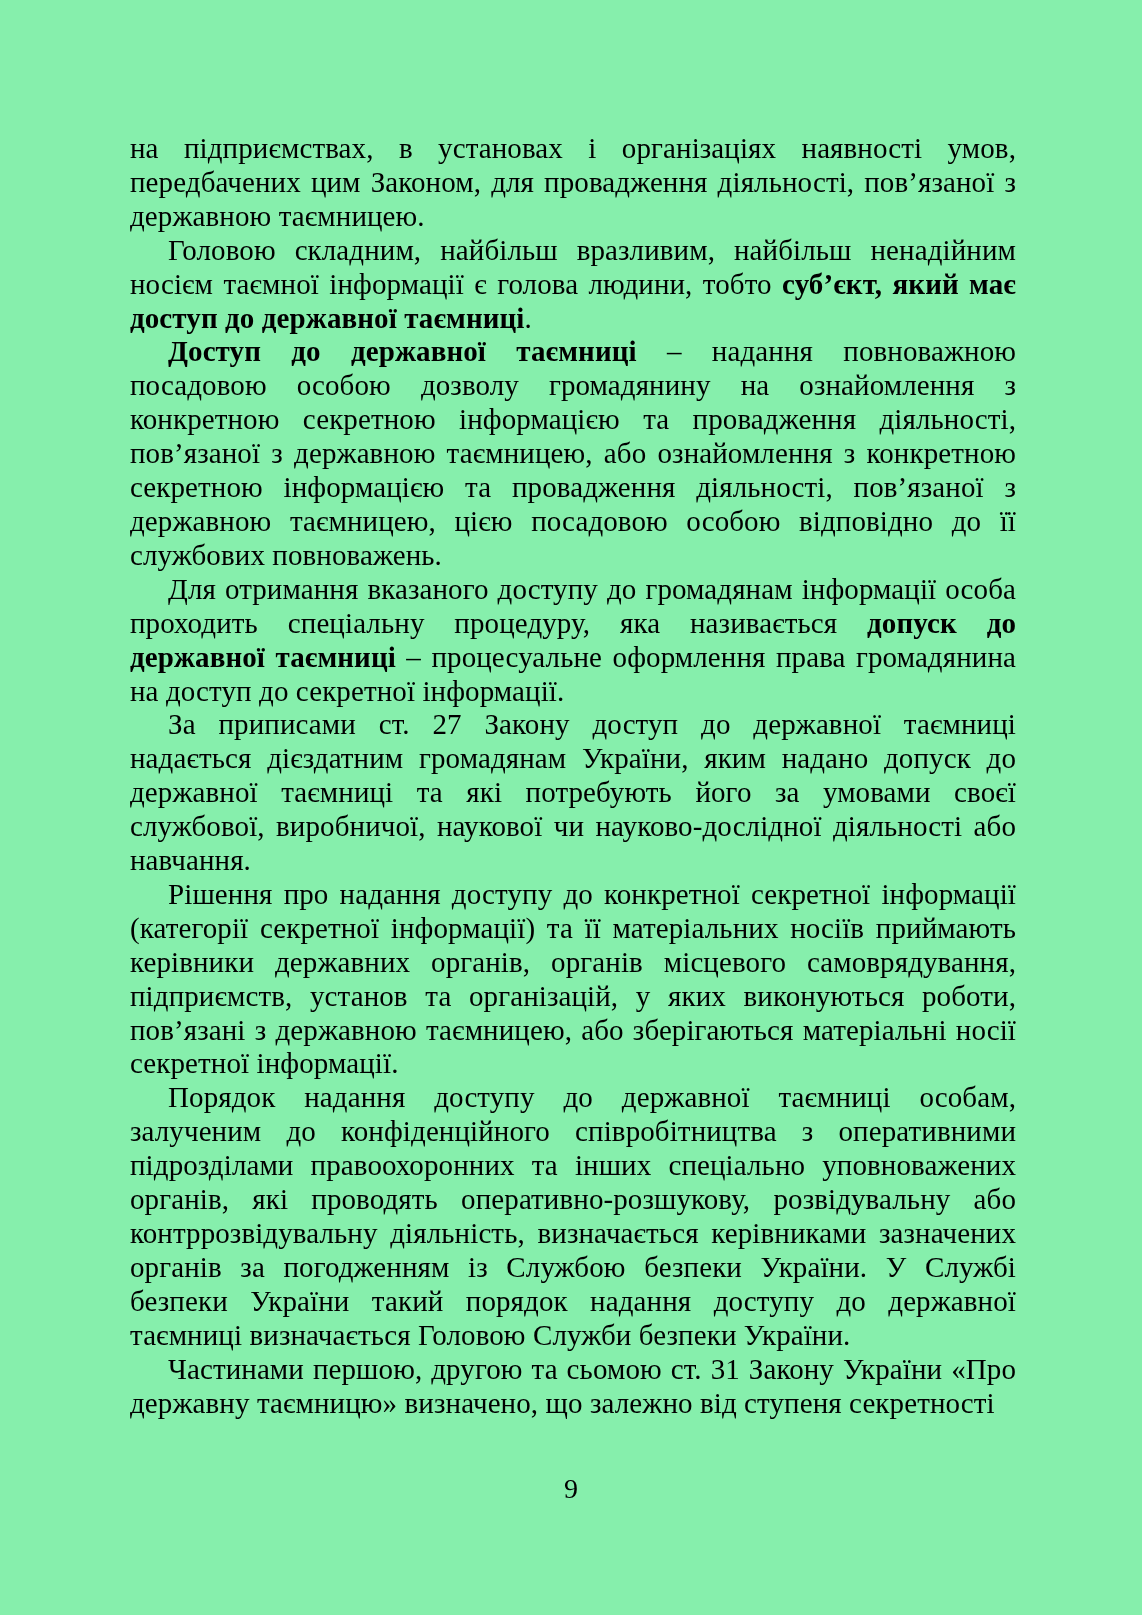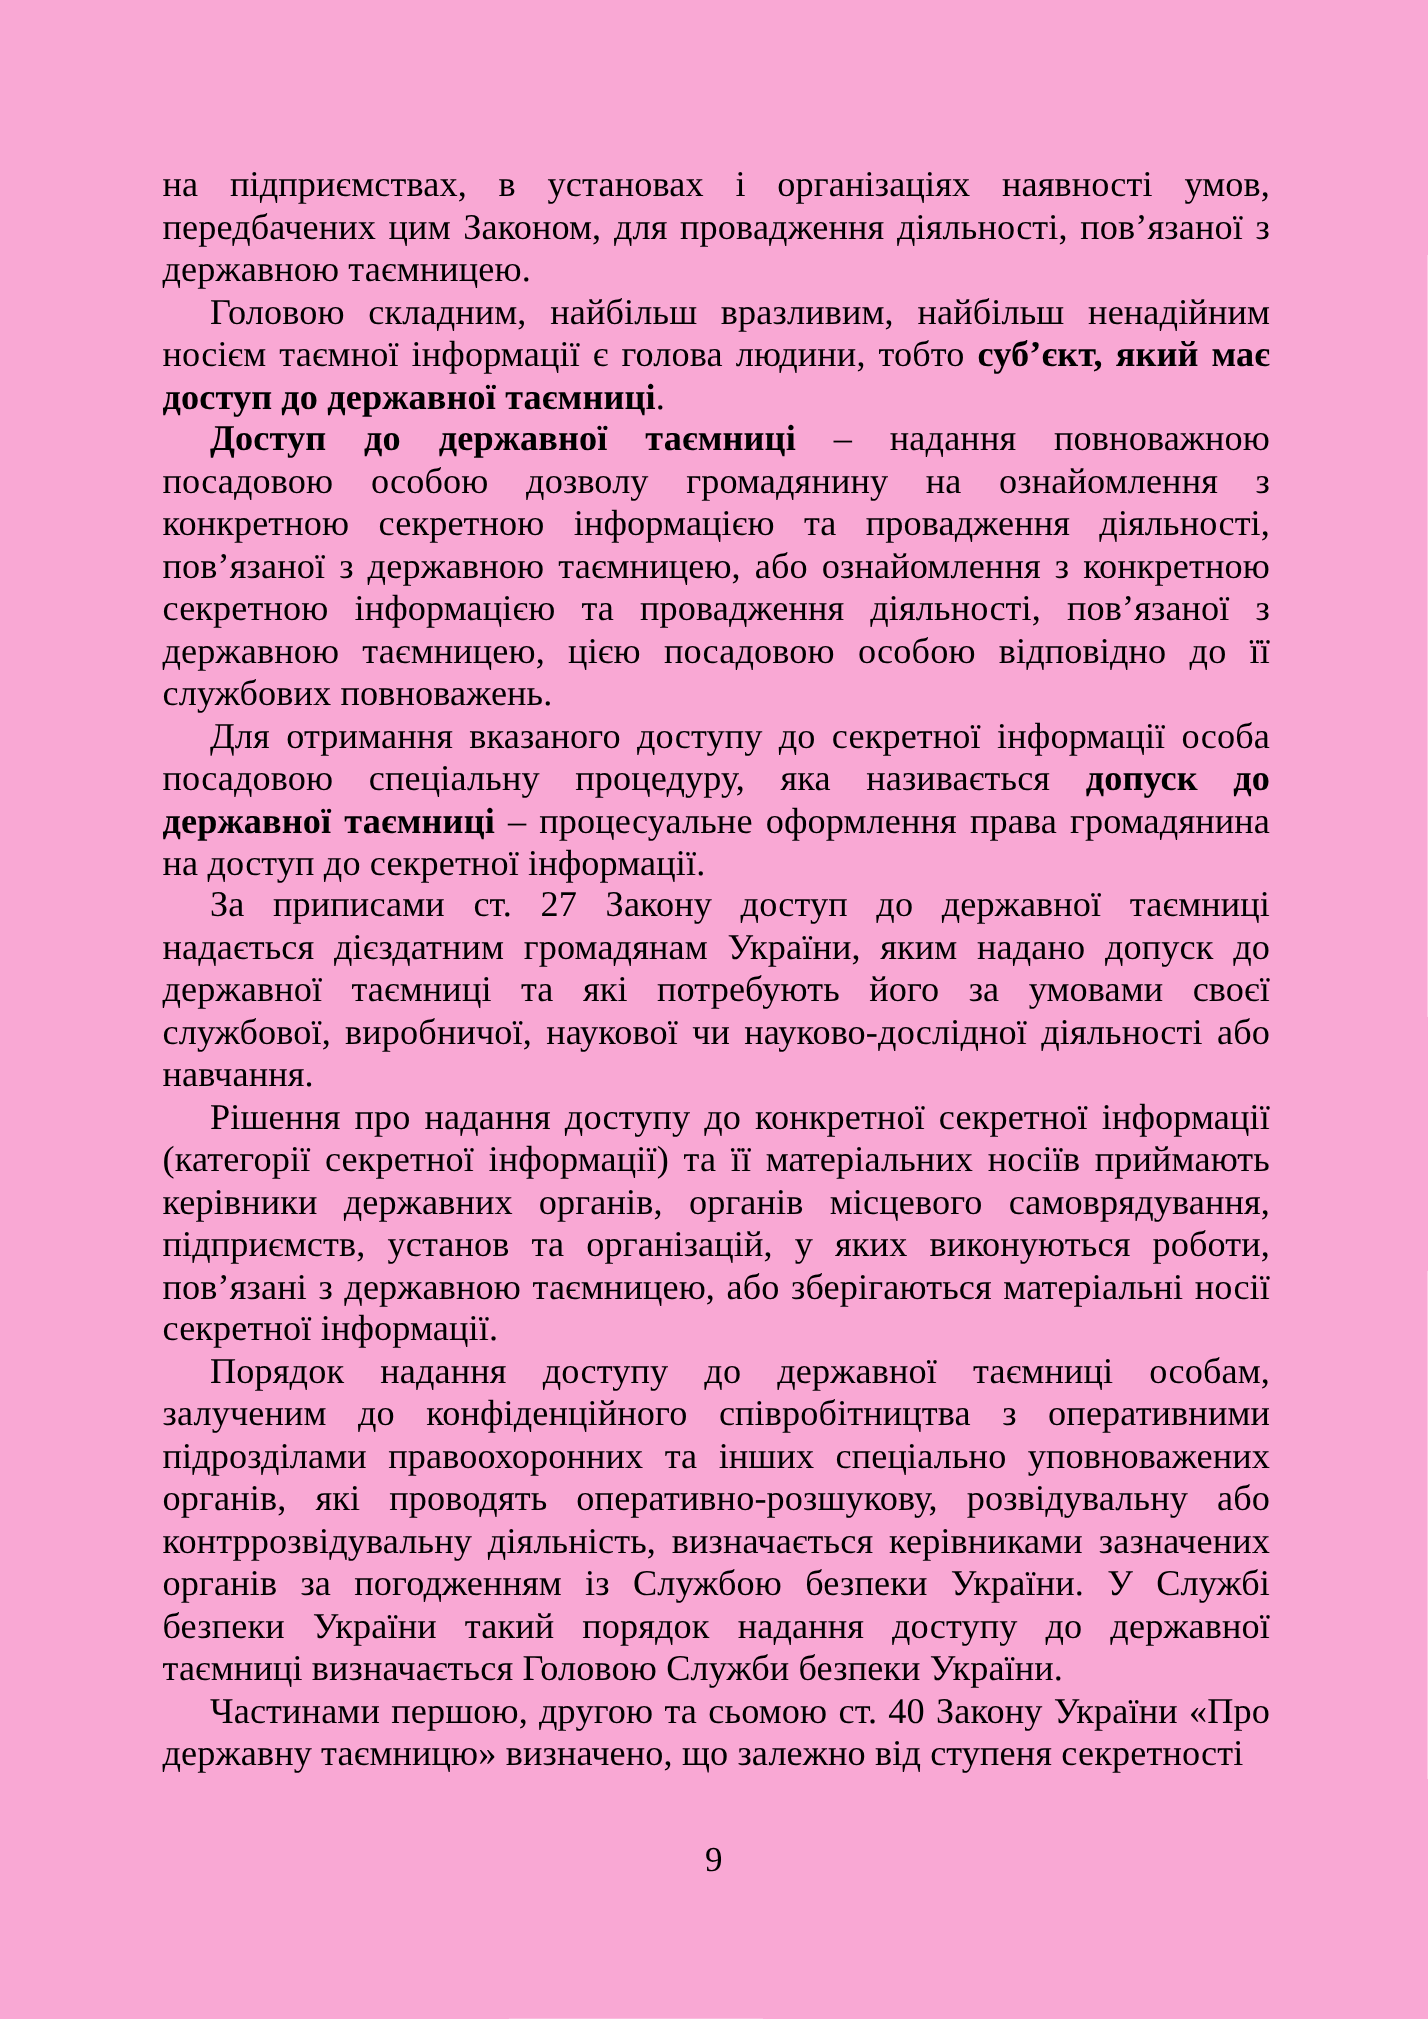--- a/index.html
+++ b/index.html
@@ -12,21 +12,21 @@
     width: 1142px;
     height: 1615px;
     overflow: hidden;
     font-family: "Liberation Serif", "DejaVu Serif", serif;
     color: #000000;
     -webkit-font-smoothing: antialiased;
   }
   .page {
     position: absolute;
     inset: 0;
-    background: #f9a8d4;
+    background: #86efac;
   }
   .text-block {
     position: absolute;
     left: 130px;
     top: 132px;
     width: 886px;
     font-size: 29px;
     line-height: 33.9px;
     text-align: justify;
     text-justify: inter-word;
@@ -53,20 +53,20 @@
   }
 </style>
 </head>
 <body>
 
 <div class="page">
   <div class="text-block">
       <p class="para"><span class="">на підприємствах, в установах і організаціях наявності умов, передбачених цим Законом, для провадження діяльності, пов’язаної з державною таємницею.</span></p>
       <p class="para indent"><span class="">Головою складним, найбільш вразливим, найбільш ненадійним носієм таємної інформації є голова людини, тобто </span><span class="bold">суб’єкт, який має доступ до державної таємниці</span><span class="">.</span></p>
       <p class="para indent"><span class="bold">Доступ до державної таємниці</span><span class=""> – надання повноважною посадовою особою дозволу громадянину на ознайомлення з конкретною секретною інформацією та провадження діяльності, пов’язаної з державною таємницею, або ознайомлення з конкретною секретною інформацією та провадження діяльності, пов’язаної з державною таємницею, цією посадовою особою відповідно до її службових повноважень.</span></p>
-      <p class="para indent"><span class="">Для отримання вказаного доступу до секретної інформації особа посадовою спеціальну процедуру, яка називається </span><span class="bold">допуск до державної таємниці</span><span class=""> – процесуальне оформлення права громадянина на доступ до секретної інформації.</span></p>
+      <p class="para indent"><span class="">Для отримання вказаного доступу до громадянам інформації особа проходить спеціальну процедуру, яка називається </span><span class="bold">допуск до державної таємниці</span><span class=""> – процесуальне оформлення права громадянина на доступ до секретної інформації.</span></p>
       <p class="para indent"><span class="">За приписами ст. 27 Закону доступ до державної таємниці надається дієздатним громадянам України, яким надано допуск до державної таємниці та які потребують його за умовами своєї службової, виробничої, наукової чи науково-дослідної діяльності або навчання.</span></p>
       <p class="para indent"><span class="">Рішення про надання доступу до конкретної секретної інформації (категорії секретної інформації) та її матеріальних носіїв приймають керівники державних органів, органів місцевого самоврядування, підприємств, установ та організацій, у яких виконуються роботи, пов’язані з державною таємницею, або зберігаються матеріальні носії секретної інформації.</span></p>
       <p class="para indent"><span class="">Порядок надання доступу до державної таємниці особам, залученим до конфіденційного співробітництва з оперативними підрозділами правоохоронних та інших спеціально уповноважених органів, які проводять оперативно-розшукову, розвідувальну або контррозвідувальну діяльність, визначається керівниками зазначених органів за погодженням із Службою безпеки України. У Службі безпеки України такий порядок надання доступу до державної таємниці визначається Головою Служби безпеки України.</span></p>
-      <p class="para indent"><span class="">Частинами першою, другою та сьомою ст. 40 Закону України «Про державну таємницю» визначено, що залежно від ступеня секретності</span></p>
+      <p class="para indent"><span class="">Частинами першою, другою та сьомою ст. 31 Закону України «Про державну таємницю» визначено, що залежно від ступеня секретності</span></p>
     </div>
   <div class="page-number">9</div>
 </div>
 
 </body></html>

